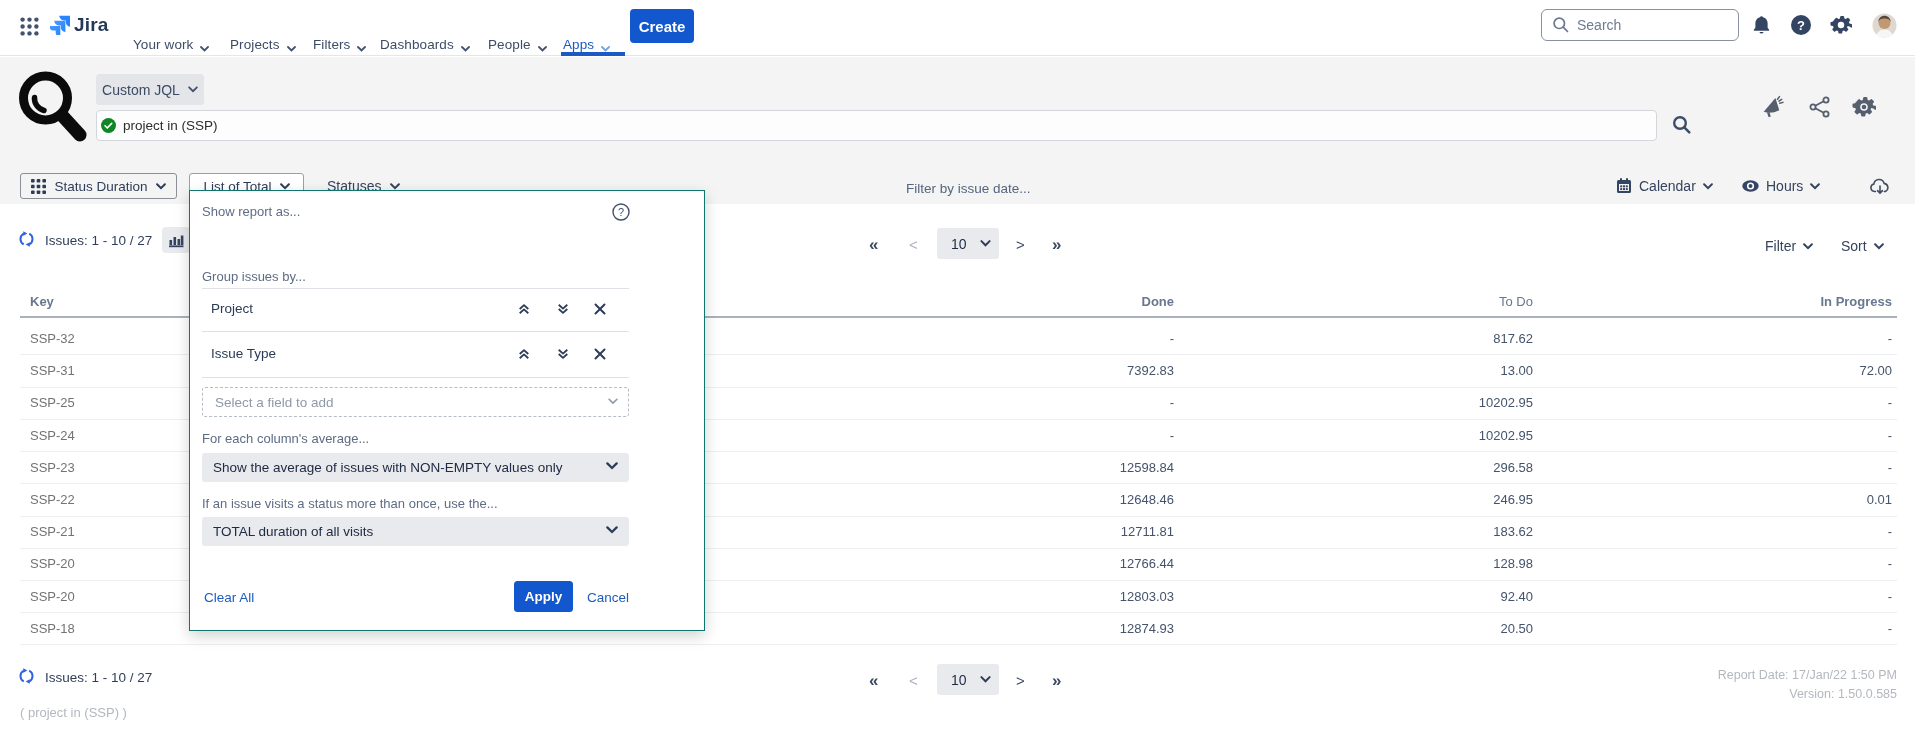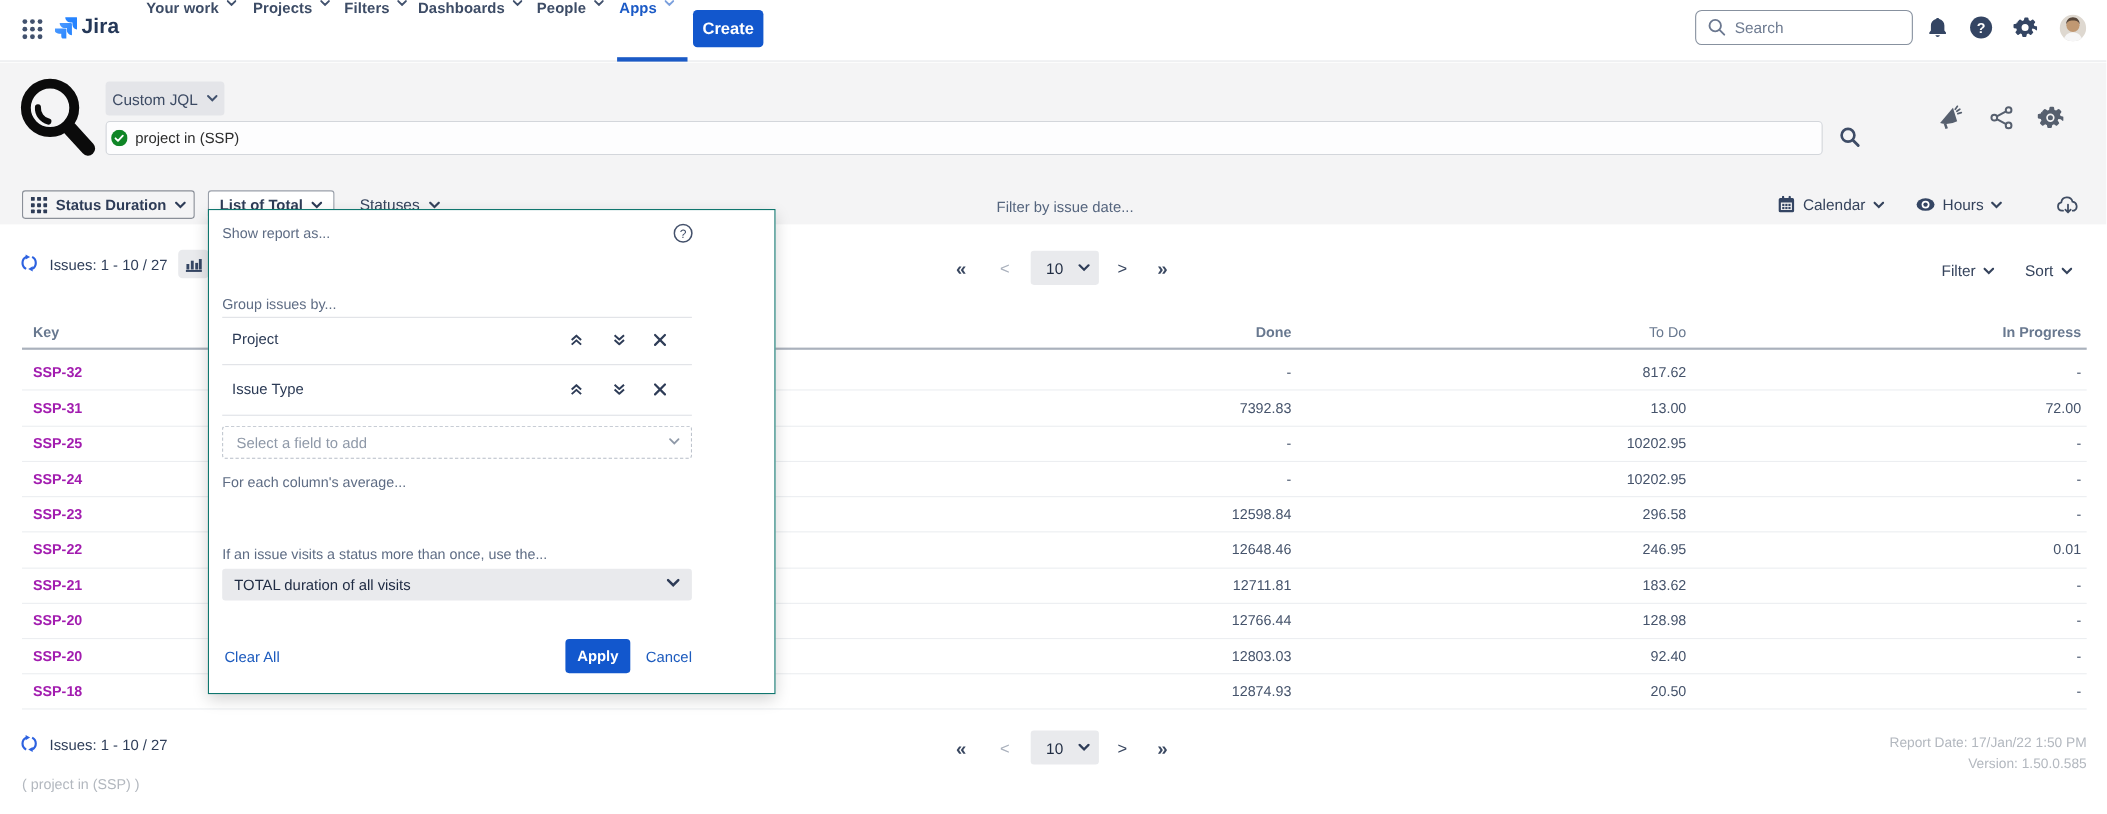--- a/index.html
+++ b/index.html
@@ -2,32 +2,32 @@
 <html><head>
 <meta charset="utf-8">
 <style>
 *{margin:0;padding:0;box-sizing:border-box}
 html,body{width:1915px;height:740px;overflow:hidden;background:#fff;
 font-family:"Liberation Sans",sans-serif;-webkit-font-smoothing:antialiased}
 .abs{position:absolute}
 #page{position:relative;width:1915px;height:740px}
 
 #nav{position:absolute;left:0;top:0;width:1915px;height:56px;background:#fff;border-bottom:1px solid #e4e6ea}
-.navitem{position:absolute;top:0;height:52px;display:flex;align-items:flex-start;gap:7px;
-color:#3d4c66;font-size:13.5px;font-weight:bold;letter-spacing:0.1px}
+.navitem{position:absolute;top:0;height:52px;display:flex;align-items:flex-end;gap:7px;
+color:#3d4c66;font-size:13.5px;font-weight:normal;letter-spacing:0.1px}
 .chev{width:9px;height:6px}
 
 #band{position:absolute;left:0;top:57px;width:1915px;height:147px;background:#f4f4f5}
 
 .tbtn{position:absolute;border:1px solid #8a8f98;border-radius:3px;background:transparent;
-display:flex;align-items:center;justify-content:center;gap:8px;color:#2e3c57;font-weight:bold;font-size:13.5px}
+display:flex;align-items:center;justify-content:center;gap:8px;color:#2e3c57;font-weight:normal;font-size:13.5px}
 
 .grayt{color:#5e6c84}
 .val{position:absolute;font-size:13px;color:#45536b;text-align:right}
-.key{position:absolute;font-size:13px;font-weight:bold;color:#a21caf}
+.key{position:absolute;font-size:13px;font-weight:normal;color:#737373}
 .rowline{position:absolute;left:20px;width:1877px;height:1px;background:#eceef1}
 .pag{position:absolute;font-size:15px;color:#37465f}
 
 #popup{position:absolute;left:189px;top:190px;width:516px;height:441px;background:#fff;
 border:1px solid #0f766e;box-shadow:0 5px 14px rgba(0,0,0,.18);z-index:50}
 .plabel{position:absolute;left:12px;font-size:13px;color:#5e6c84}
 .psel{position:absolute;left:12px;width:427px;height:29px;background:#e9eaed;border-radius:3px;
 display:flex;align-items:center;color:#202c44;font-size:13.5px;padding-left:11px}
 .psel svg{position:absolute;right:11px;top:9px}
 .phr{position:absolute;left:12px;width:427px;height:1px;background:#dfe1e6}
@@ -372,20 +372,25 @@
   <svg class="abs" style="left:403px;top:156px" width="14" height="14" viewBox="0 0 14 14">
         <path d="M2.5 2.5l9 9M11.5 2.5l-9 9" stroke="#2e3c57" stroke-width="2" stroke-linecap="round"></path>
       </svg>
   <div class="phr" style="top:186px"></div>
   <div class="abs" style="left:12px;top:196px;width:427px;height:30px;border:1px dashed #b6bdc7;border-radius:3px;
        display:flex;align-items:center;color:#8f99a8;font-size:13.5px;padding-left:12px">Select a field to add</div>
   <svg class="abs" style="left:418px;top:207px" width="10" height="7" viewBox="0 0 9 6">
         <path d="M1 1l3.5 3.5L8 1" fill="none" stroke="#8f99a8" stroke-width="1.5" stroke-linecap="round"></path>
       </svg>
   <div class="plabel" style="top:240px">For each column's average...</div>
+  <div class="psel" style="top:262px">Show the average of issues with NON-EMPTY values only
+    <svg width="12" height="8" viewBox="0 0 9 6">
+          <path d="M1 1l3.5 3.5L8 1" fill="none" stroke="#2e3c57" stroke-width="1.7" stroke-linecap="round"></path>
+        </svg>
+  </div>
   <div class="plabel" style="top:305px">If an issue visits a status more than once, use the...</div>
   <div class="psel" style="top:326px">TOTAL duration of all visits
     <svg width="12" height="8" viewBox="0 0 9 6">
           <path d="M1 1l3.5 3.5L8 1" fill="none" stroke="#2e3c57" stroke-width="1.7" stroke-linecap="round"></path>
         </svg>
   </div>
   <div class="abs" style="left:14px;top:399px;font-size:13.5px;color:#1d5bbe">Clear All</div>
   <div class="abs" style="left:324px;top:390px;width:59px;height:31px;background:#1257cd;border-radius:3.5px;
        display:flex;align-items:center;justify-content:center;color:#fff;font-weight:bold;font-size:13.5px">Apply</div>
   <div class="abs" style="left:397px;top:399px;font-size:13.5px;color:#1d5bbe">Cancel</div>

